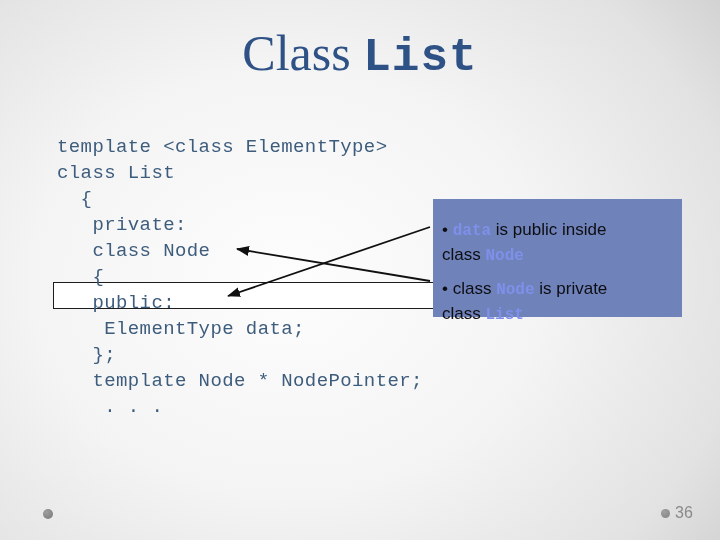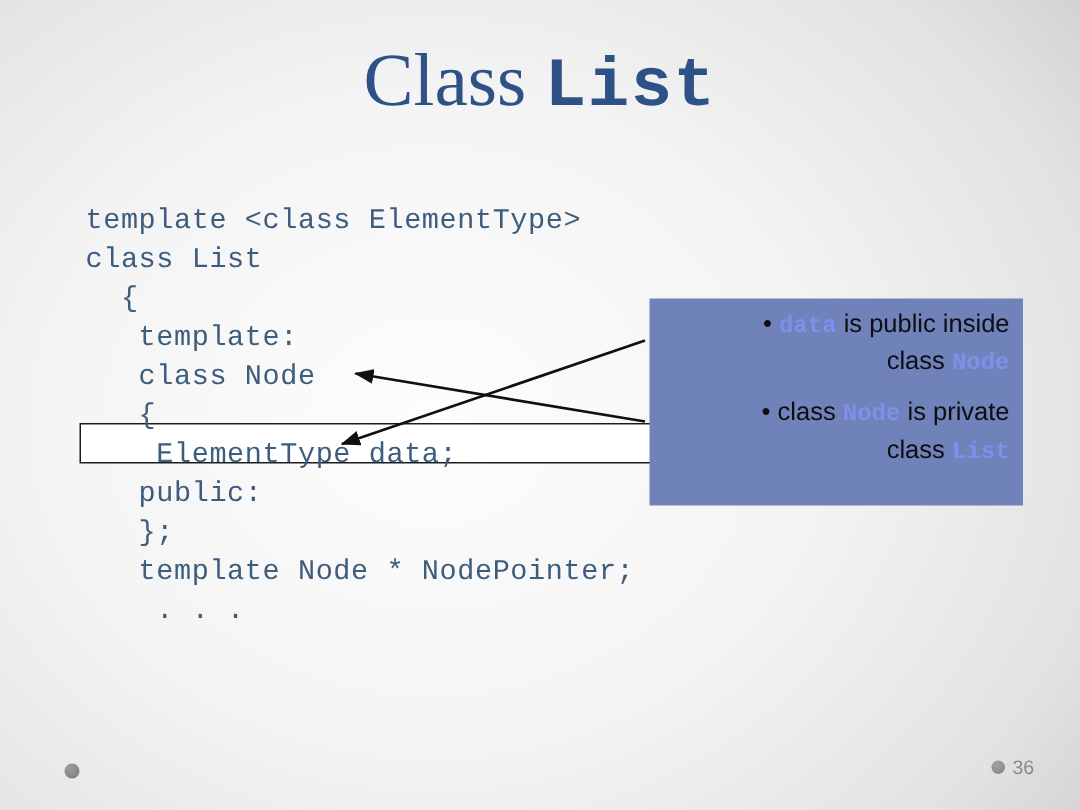--- a/index.html
+++ b/index.html
@@ -28,59 +28,59 @@
   }
   .code{
     position:absolute;left:57px;top:134px;z-index:2;
     font-family:Liberation Mono, monospace;
     font-size:19px;line-height:26px;letter-spacing:0.4px;
     color:var(--code-blue);
   }
   .code .cl{white-space:pre;height:26px;}
   .arrows{position:absolute;left:0;top:0;z-index:3;}
   .callout{
-    position:absolute;left:433px;top:199px;width:249px;height:138px;
-    box-sizing:border-box;padding:5px 9px;background:var(--callout-bg);
-    font-size:17px;line-height:23px;color:#0d0d12;z-index:4;text-align:right;
+    position:absolute;left:433px;top:199px;width:249px;height:118px;
+    box-sizing:border-box;padding:19px 9px;background:var(--callout-bg);
+    font-size:17px;line-height:23px;color:#0d0d12;z-index:4;
   }
   .callout p{margin:0;}
   .callout p + p{margin-top:9px;}
   .callout .cm{
     font-family:"Liberation Mono", "DejaVu Sans Mono", monospace;
     font-weight:bold;font-size:16px;color:var(--callout-code);
   }
   .orn-left{
     position:absolute;left:43px;top:509px;width:10px;height:10px;border-radius:50%;
     background:radial-gradient(circle at 35% 30%, #9e9e9e, #787878);z-index:5;
   }
   .slide-num{
     position:absolute;left:661px;top:504px;display:flex;align-items:center;gap:5px;
-    color:var(--footer-gray);font-size:13px;z-index:5;
+    color:var(--footer-gray);font-size:16px;z-index:5;
   }
   .slide-num .dot{
     width:9px;height:9px;border-radius:50%;
     background:radial-gradient(circle at 35% 30%, #a0a0a0, #838383);
   }
 </style>
 </head>
 <body>
 
 <h1 class="title"><span class="t-serif">Class </span><span class="t-mono">List</span></h1>
 
 <div class="public-box"></div>
 
 <div class="code">
   <div class="cl">template &lt;class ElementType&gt;</div>
   <div class="cl">class List</div>
   <div class="cl">  {</div>
-  <div class="cl">   template:</div>
+  <div class="cl">   private:</div>
   <div class="cl">   class Node</div>
   <div class="cl">   {</div>
+  <div class="cl">   public:</div>
   <div class="cl">    ElementType data;</div>
-  <div class="cl">   public:</div>
   <div class="cl">   };</div>
   <div class="cl">   template Node * NodePointer;</div>
   <div class="cl">    . . .</div>
 </div>
 
 <svg class="arrows" width="720" height="540" viewBox="0 0 720 540">
   <defs>
     <marker id="ah" markerUnits="userSpaceOnUse" markerWidth="14" markerHeight="10" refX="12" refY="5" orient="auto">
       <path d="M0,0 L13,5 L0,10 Z" fill="#101010"></path>
     </marker>

